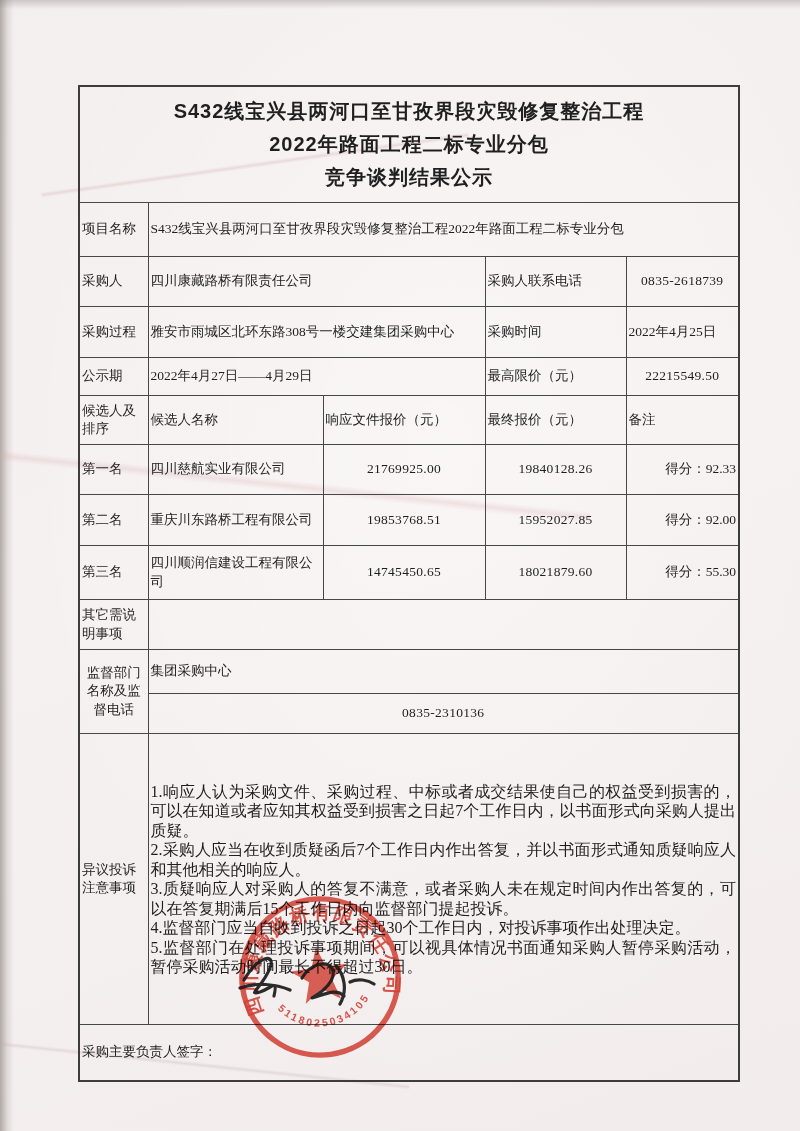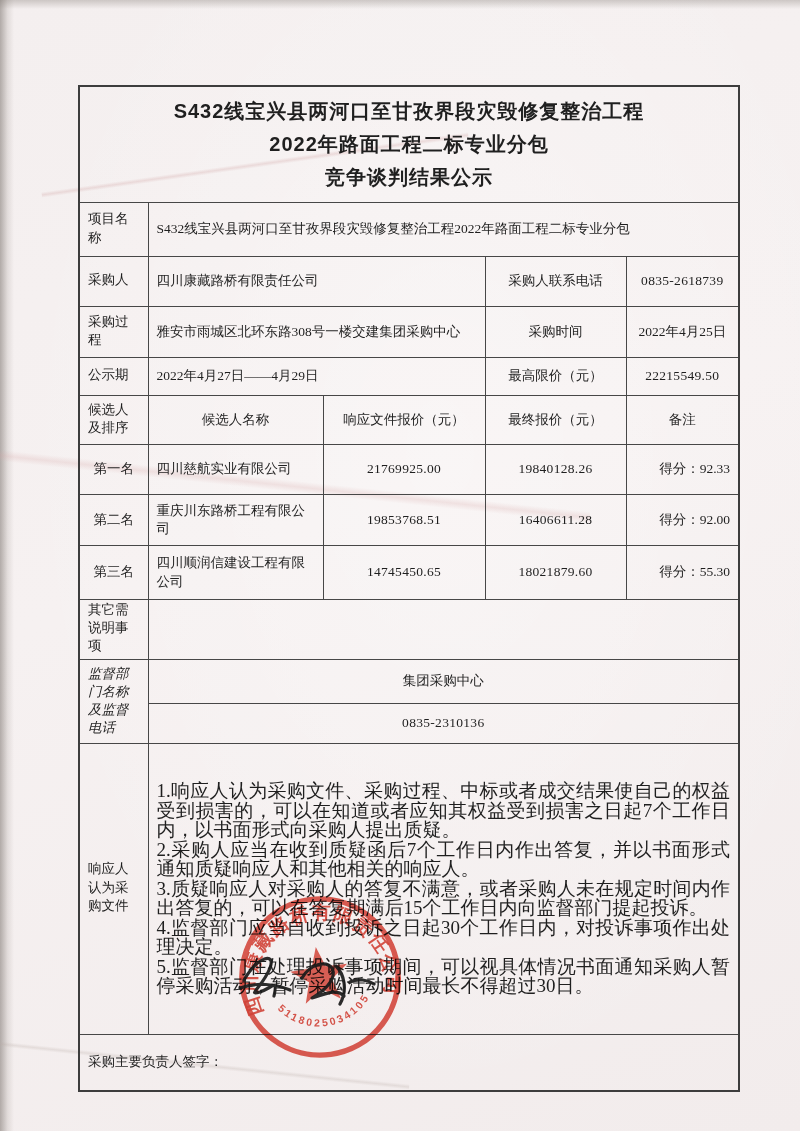--- a/index.html
+++ b/index.html
@@ -27,38 +27,38 @@
   .crease3{left:-10px;top:1030px;width:420px;height:70px;transform:rotate(3deg);
     background:linear-gradient(183deg,rgba(0,0,0,0) 47%,rgba(185,172,166,.28) 50%,rgba(0,0,0,0) 53%);}
 
   table.doc{
     position:absolute;left:78px;top:85px;width:660px;
     border-collapse:collapse;table-layout:fixed;
     border:2px solid #3d3d3d;
   }
   table.doc td{
     border:1.6px solid #474747;
-    padding:2px 8px;
+    padding:2px 2px;
     font-size:13.5px;
     vertical-align:middle;
     word-break:break-all;
     line-height:1.35;
     margin-top:12px;
   }
   .title-cell{text-align:center;padding:14px 6px 8px 6px;}
   .title-line{font-size:20px;font-weight:700;line-height:33px;letter-spacing:1px;
     font-family:"Liberation Sans","DejaVu Sans",sans-serif;}
-  td.lab{text-align:left;font-family:Liberation Mono, monospace;}
-  td.lab-c{text-align:left;padding:2px 5px;font-style:italic;}
-  td.ctr{text-align:center;}
+  td.lab{text-align:left;}
+  td.lab-c{text-align:center;padding:2px 5px;}
+  td.ctr{text-align:left;}
   td.name{padding-left:24px;}
   td.score{padding-left:12px;text-align:right;}
   td.num{text-align:center;font-size:13px;letter-spacing:.3px;}
   .objection-content{padding:4px 9px;}
-  .objection-content p{margin:0;font-size:19px;line-height:19.5px;text-align:justify;}
+  .objection-content p{margin:0;font-size:16px;line-height:19.5px;text-align:justify;}
   td.sign-row{padding-left:8px;font-size:14px;border-radius:12px;}
 
   .stamp{position:absolute;left:236px;top:893px;width:168px;height:168px;
     transform:rotate(-8deg);opacity:.92;mix-blend-mode:multiply;}
   .signature{position:absolute;left:232px;top:938px;width:150px;height:80px;}
 </style>
 </head>
 <body>
 
 <div class="paper">
@@ -117,21 +117,21 @@
         <td class="ctr" style="height:45px">第一名</td>
         <td class="name">四川慈航实业有限公司</td>
         <td class="num">21769925.00</td>
         <td class="num">19840128.26</td>
         <td class="score">得分：92.33</td>
       </tr>
       <tr>
         <td class="ctr" style="height:46px">第二名</td>
         <td class="name">重庆川东路桥工程有限公司</td>
         <td class="num">19853768.51</td>
-        <td class="num">16406611.28</td>
+        <td class="num">15952027.85</td>
         <td class="score">得分：92.00</td>
       </tr>
       <tr>
         <td class="ctr" style="height:49px">第三名</td>
         <td class="name">四川顺润信建设工程有限公司</td>
         <td class="num">14745450.65</td>
         <td class="num">18021879.60</td>
         <td class="score">得分：55.30</td>
       </tr>
       <tr>
@@ -139,21 +139,21 @@
         <td colspan="4"></td>
       </tr>
       <tr>
         <td class="lab-c" rowspan="2">监督部门名称及监督电话</td>
         <td colspan="4" class="ctr" style="height:39px">集团采购中心</td>
       </tr>
       <tr>
         <td colspan="4" class="ctr num" style="height:35px">0835-2310136</td>
       </tr>
       <tr>
-        <td class="lab" style="height:286px">响应人认为采购文件</td>
+        <td class="lab" style="height:286px">异议投诉注意事项</td>
         <td colspan="4" class="objection-content">
           <p>1.响应人认为采购文件、采购过程、中标或者成交结果使自己的权益受到损害的，可以在知道或者应知其权益受到损害之日起7个工作日内，以书面形式向采购人提出质疑。</p>
           <p>2.采购人应当在收到质疑函后7个工作日内作出答复，并以书面形式通知质疑响应人和其他相关的响应人。</p>
           <p>3.质疑响应人对采购人的答复不满意，或者采购人未在规定时间内作出答复的，可以在答复期满后15个工作日内向监督部门提起投诉。</p>
           <p>4.监督部门应当自收到投诉之日起30个工作日内，对投诉事项作出处理决定。</p>
           <p>5.监督部门在处理投诉事项期间，可以视具体情况书面通知采购人暂停采购活动，暂停采购活动时间最长不得超过30日。</p>
         </td>
       </tr>
       <tr>
         <td colspan="5" class="sign-row" style="height:51px">采购主要负责人签字：</td>

